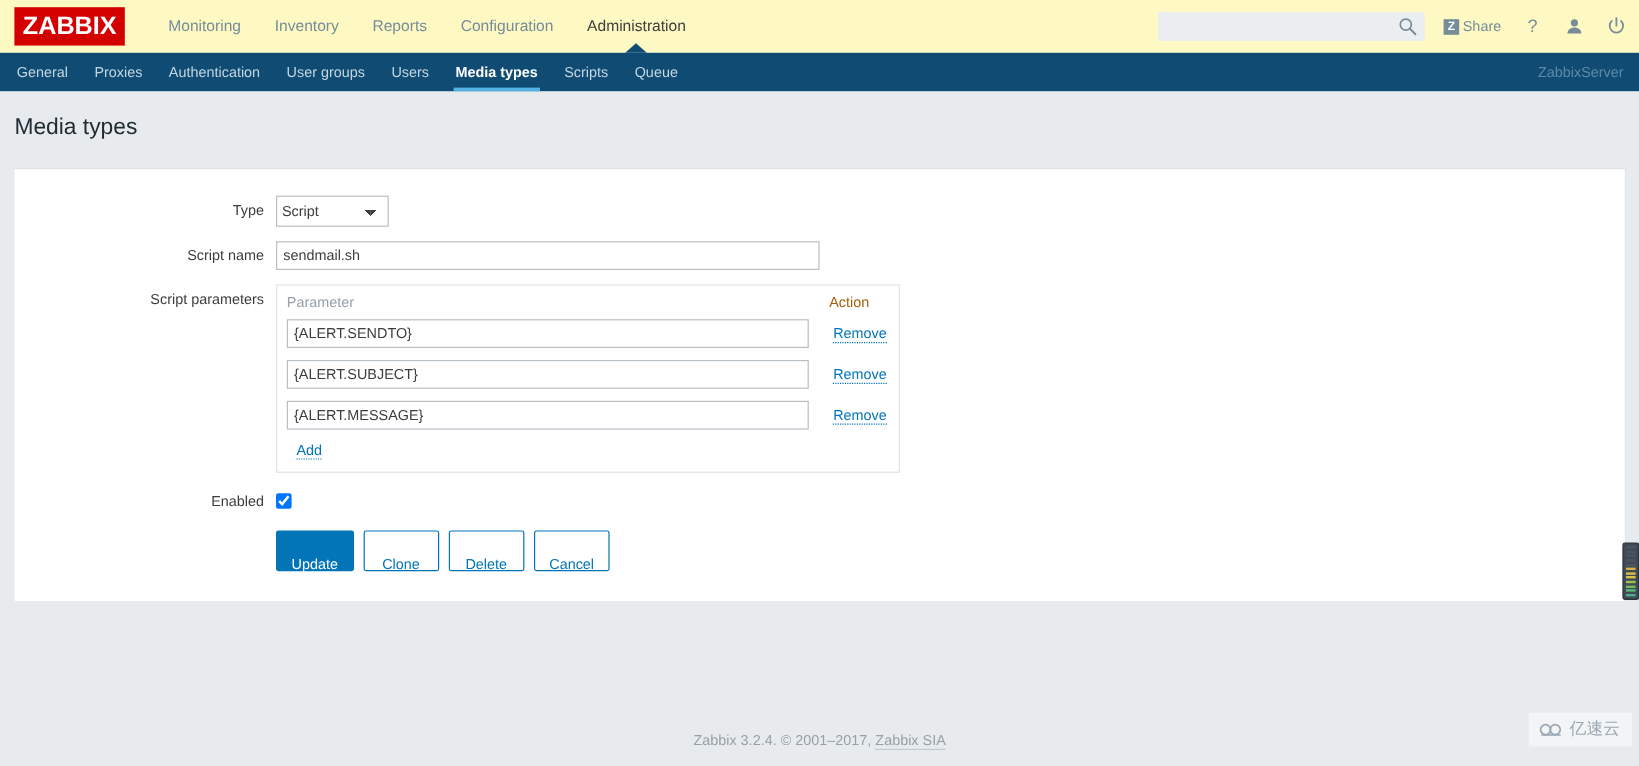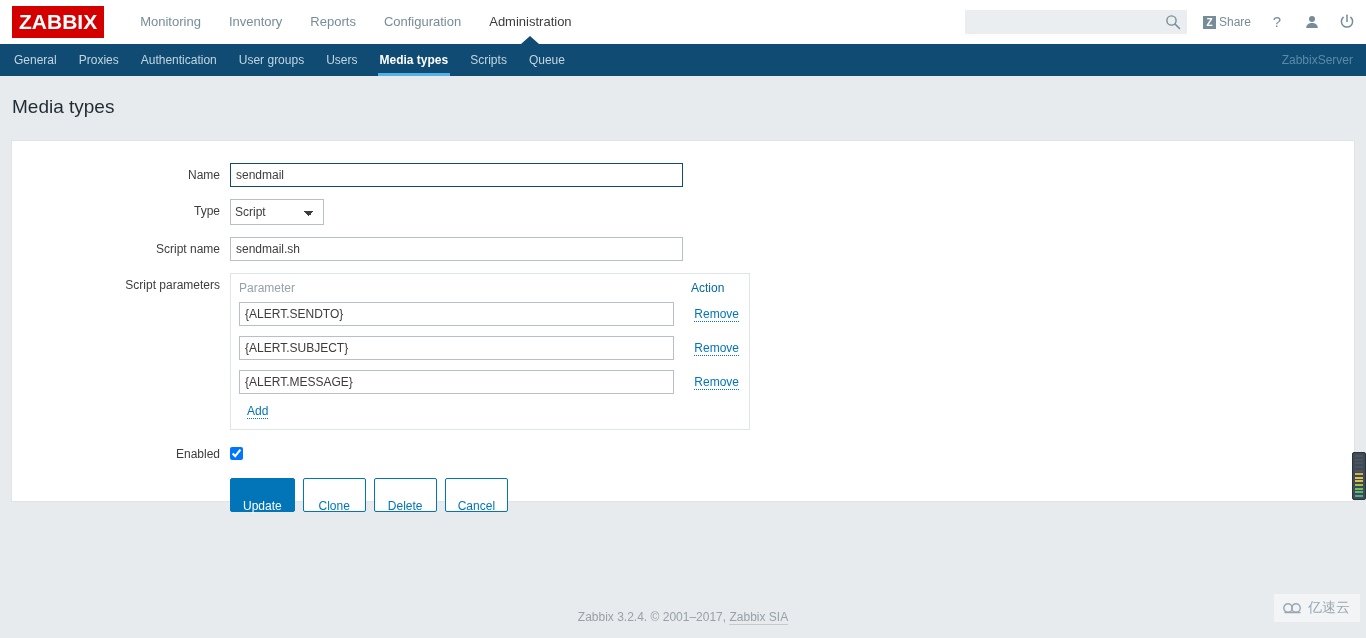--- a/index.html
+++ b/index.html
@@ -9,21 +9,21 @@
     overflow: hidden;
     background: #e8ebee;
     font-family: "Liberation Sans", sans-serif;
     font-size: 12px;
     color: #3d3d3d;
   }
 
   
   .topbar {
     height: 44px;
-    background: #ffffff;
+    background: #fef9c3;
     display: flex;
     align-items: center;
     position: relative;
   }
   .logo {
     margin-left: 12px;
     background: #d40000;
     color: #ffffff;
     font-size: 21px;
     font-weight: bold;
@@ -224,21 +224,21 @@
     background: #ffffff;
     padding: 6px 10px 10px 4px;
   }
   .params-head {
     display: flex;
     color: #97a1a8;
     font-size: 12px;
     padding: 1px 0 7px 0;
   }
   .ph-param { width: 456px; padding-left: 4px; }
-  .ph-action { color: #0369a1; }
+  .ph-action { color: #a16207; }
   .param-row {
     display: flex;
     align-items: center;
     margin-bottom: 10px;
   }
   .param-row .txt { width: 452px; margin-left: 4px; }
   .lnk {
     color: #0275b8;
     font-size: 12px;
     text-decoration: none;
@@ -411,24 +411,20 @@
     <span>Queue</span>
   </div>
   <div class="server-label">ZabbixServer</div>
 </div>
 
 <h1 class="page-title">Media types</h1>
 
 <div class="card">
   <div class="form">
 
-    <div class="row">
-      <div class="lbl">Name</div>
-      <input class="txt w453 focused" type="text" value="sendmail" style="">
-    </div>
 
     <div class="row">
       <div class="lbl">Type</div>
       <select class="sel">
         <option>Script</option>
       </select>
     </div>
 
     <div class="row">
       <div class="lbl">Script name</div>

